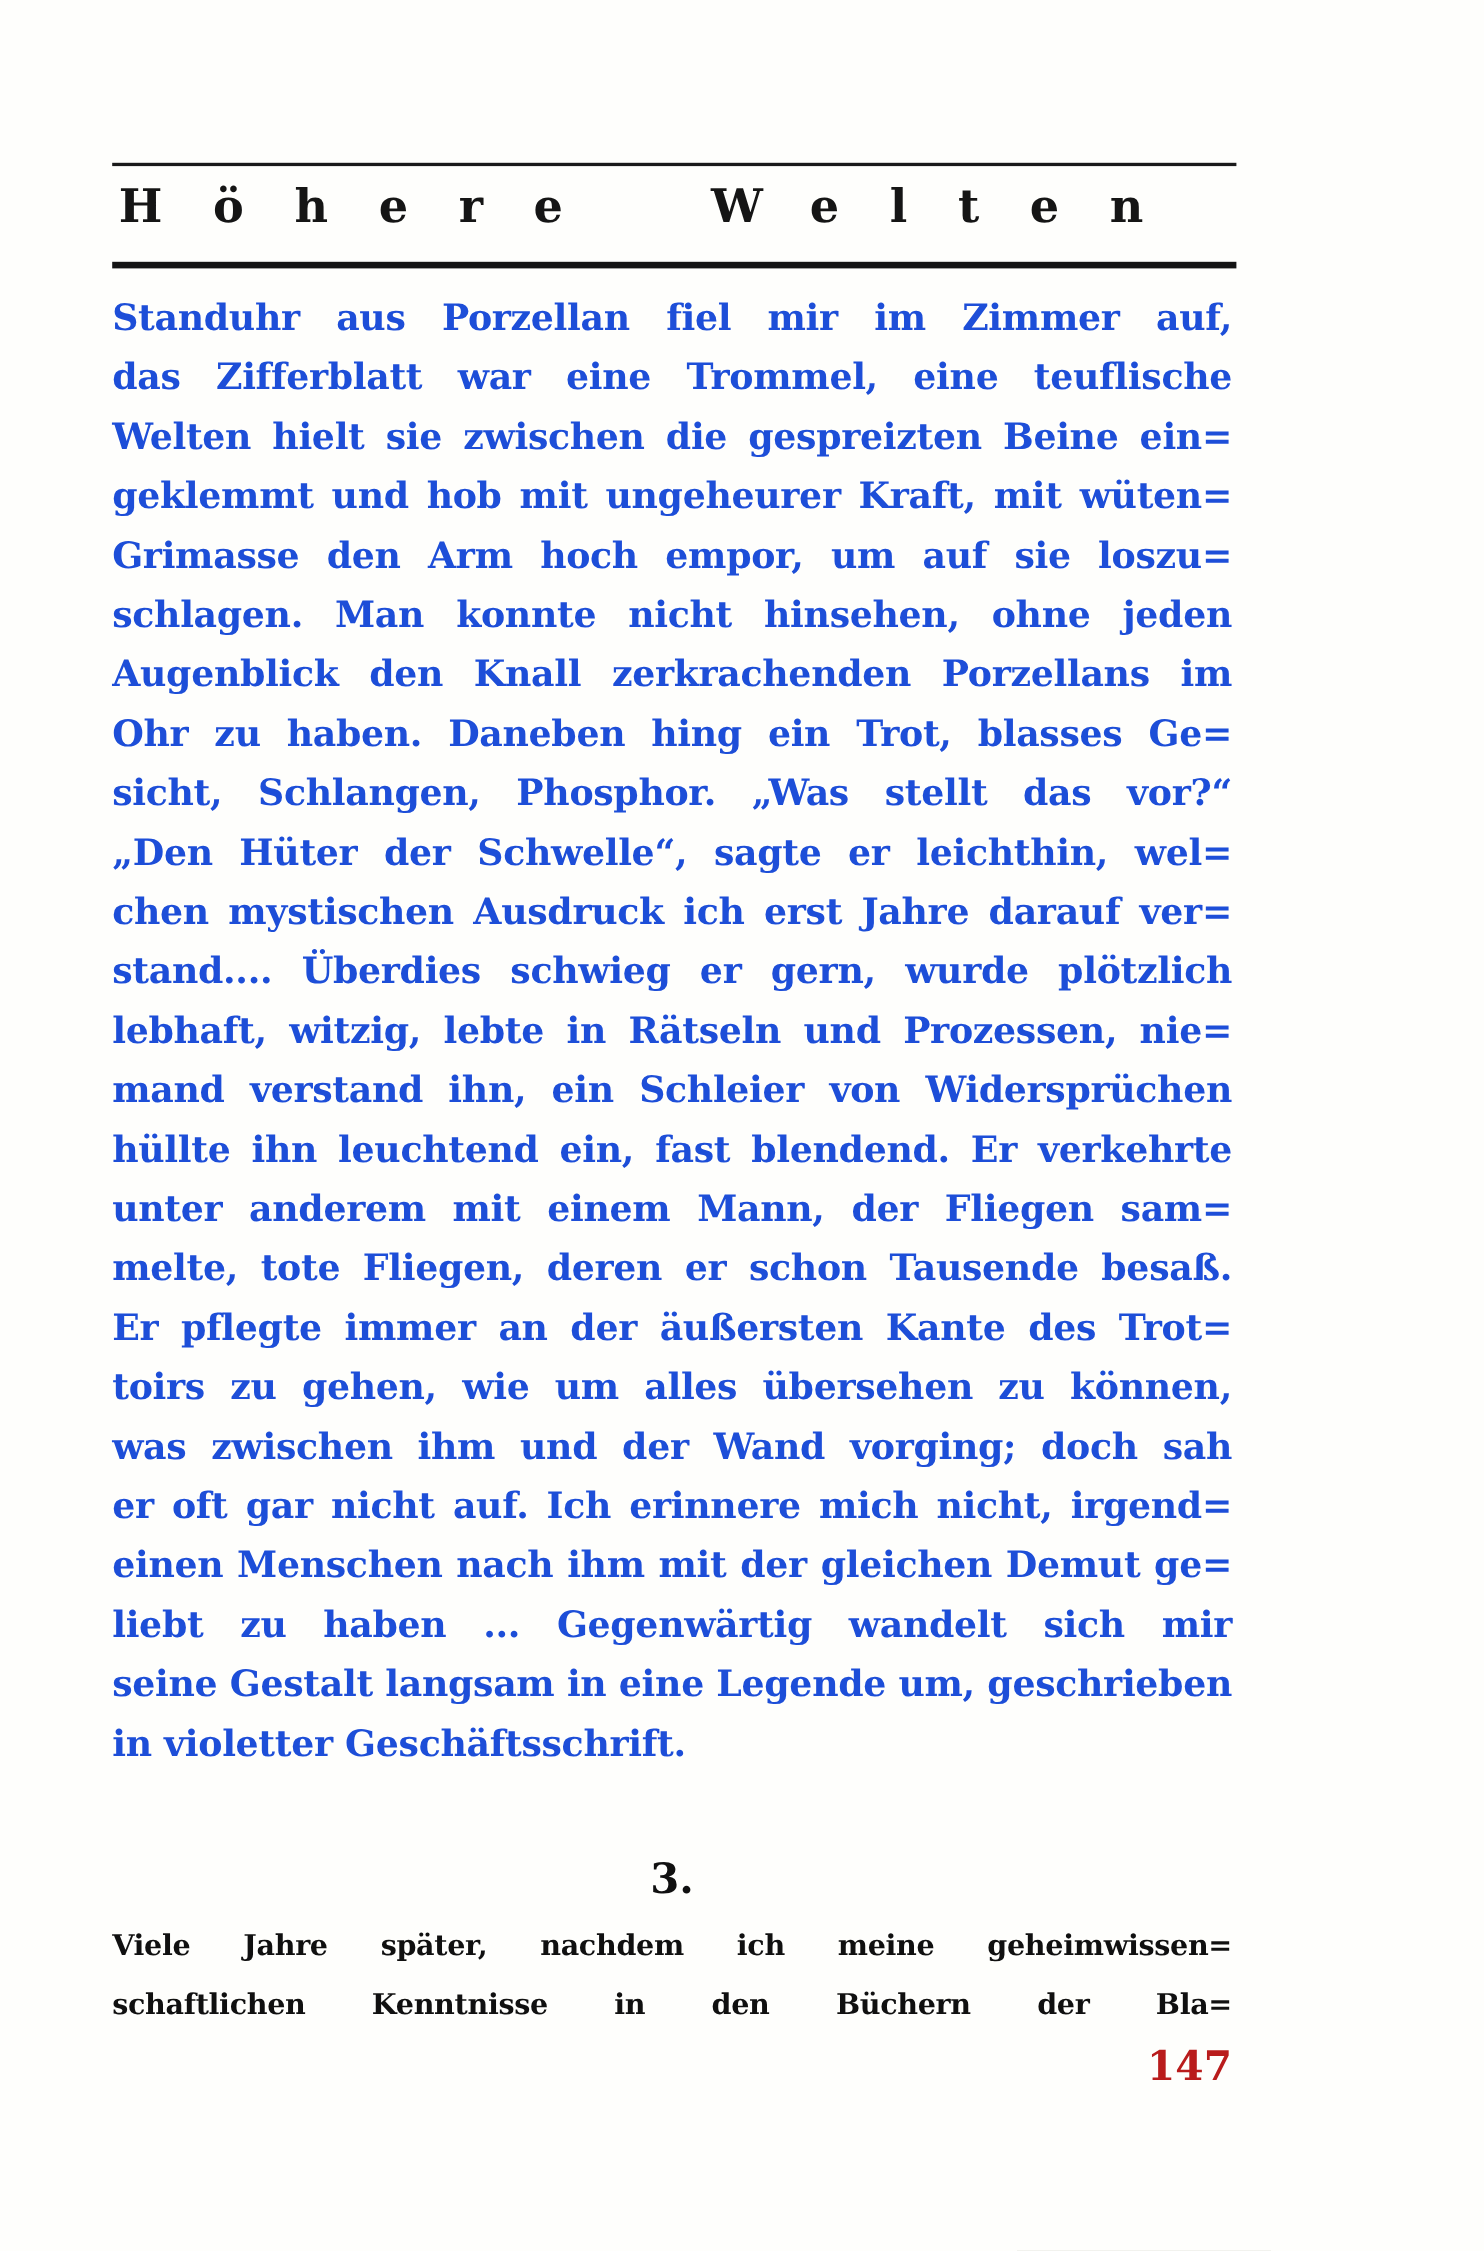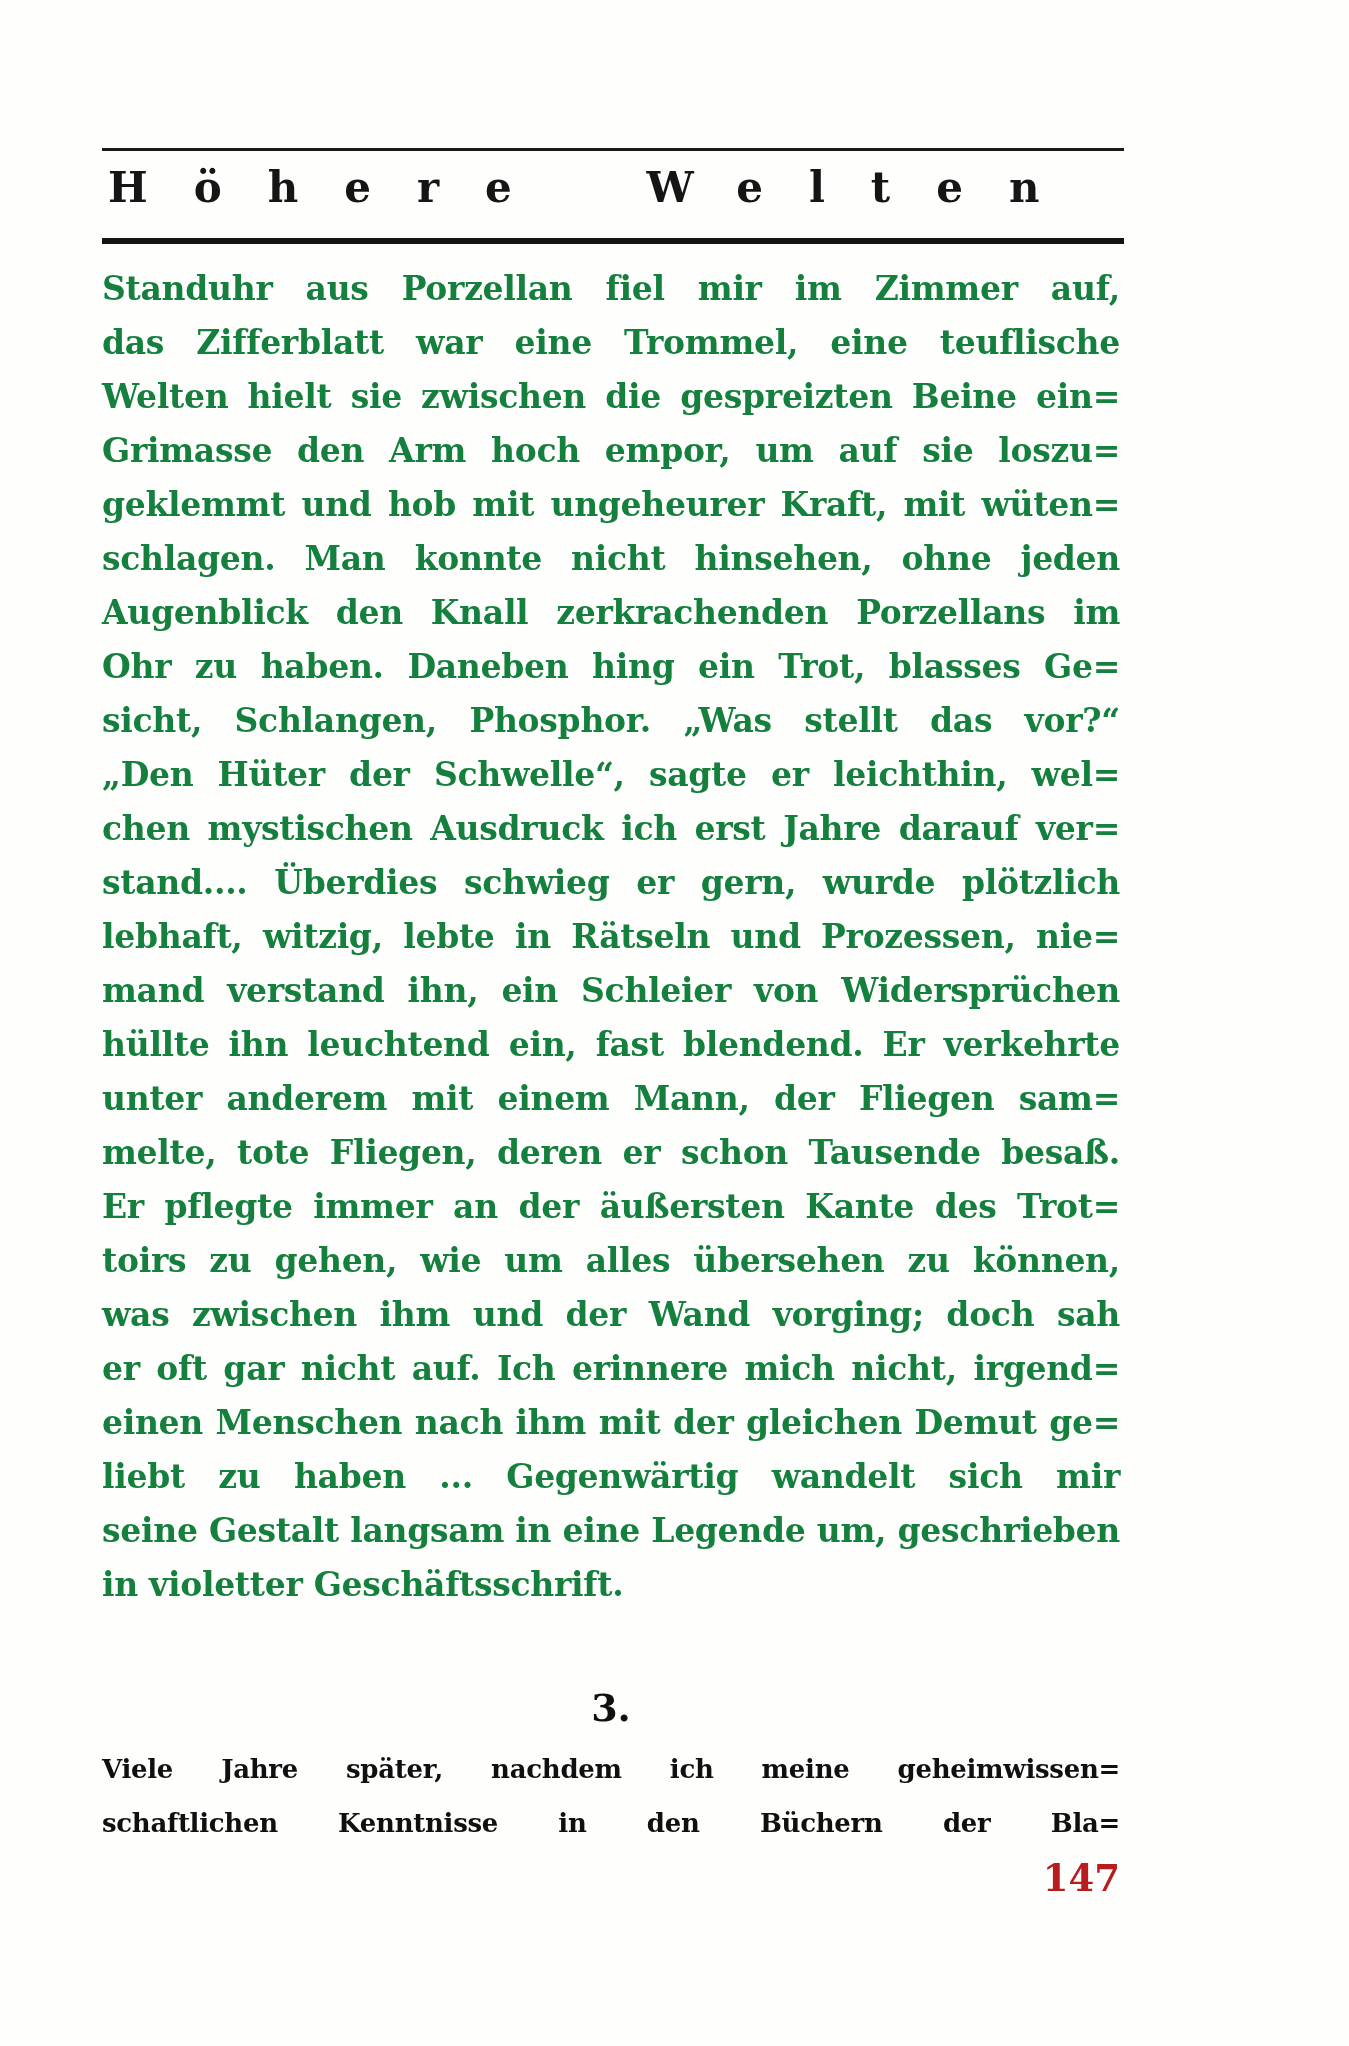--- a/index.html
+++ b/index.html
@@ -46,21 +46,21 @@
     color: #151515;
   }
   .body-text {
     position: absolute;
     left: 102px;
     width: 1018px;
     top: 262px;
     font-size: 33px;
     font-weight: bold;
     letter-spacing: -0.3px;
-    color: #15803d;
+    color: #1d4ed8;
   }
   .line {
     height: 54px;
     line-height: 54px;
     text-align: justify;
     text-align-last: justify;
     white-space: nowrap;
   }
   .line--end {
     text-align-last: left;
@@ -108,22 +108,22 @@
   <div class="rule-top"></div>
 
   <div class="running-header">Höhere Welten</div>
 
   <div class="rule-bottom"></div>
 
   <div class="body-text">
       <div class="line">Standuhr aus Porzellan fiel mir im Zimmer auf,</div>
       <div class="line">das Zifferblatt war eine Trommel, eine teuflische</div>
       <div class="line">Welten hielt sie zwischen die gespreizten Beine ein=</div>
+      <div class="line">geklemmt und hob mit ungeheurer Kraft, mit wüten=</div>
       <div class="line">Grimasse den Arm hoch empor, um auf sie loszu=</div>
-      <div class="line">geklemmt und hob mit ungeheurer Kraft, mit wüten=</div>
       <div class="line">schlagen. Man konnte nicht hinsehen, ohne jeden</div>
       <div class="line">Augenblick den Knall zerkrachenden Porzellans im</div>
       <div class="line">Ohr zu haben. Daneben hing ein Trot, blasses Ge=</div>
       <div class="line">sicht, Schlangen, Phosphor. „Was stellt das vor?“</div>
       <div class="line">„Den Hüter der Schwelle“, sagte er leichthin, wel=</div>
       <div class="line">chen mystischen Ausdruck ich erst Jahre darauf ver=</div>
       <div class="line">stand.... Überdies schwieg er gern, wurde plötzlich</div>
       <div class="line">lebhaft, witzig, lebte in Rätseln und Prozessen, nie=</div>
       <div class="line">mand verstand ihn, ein Schleier von Widersprüchen</div>
       <div class="line">hüllte ihn leuchtend ein, fast blendend. Er verkehrte</div>

